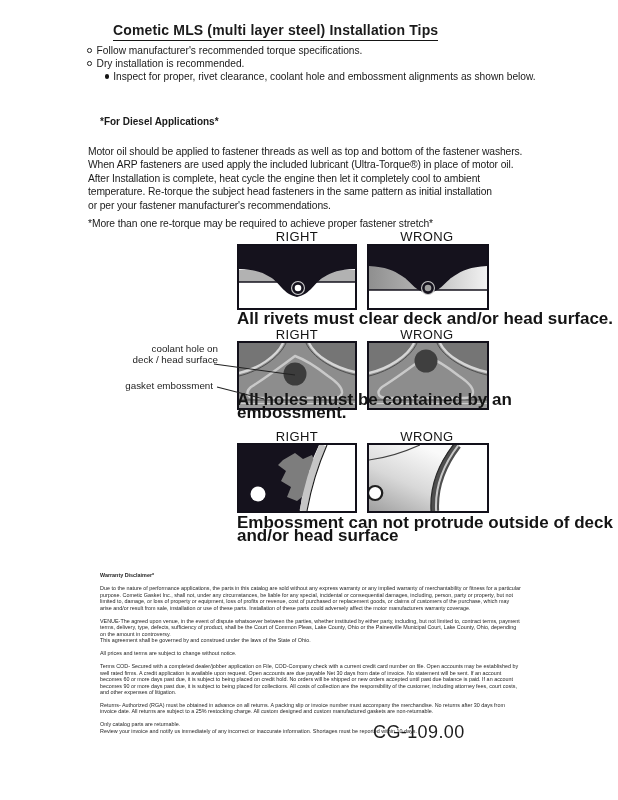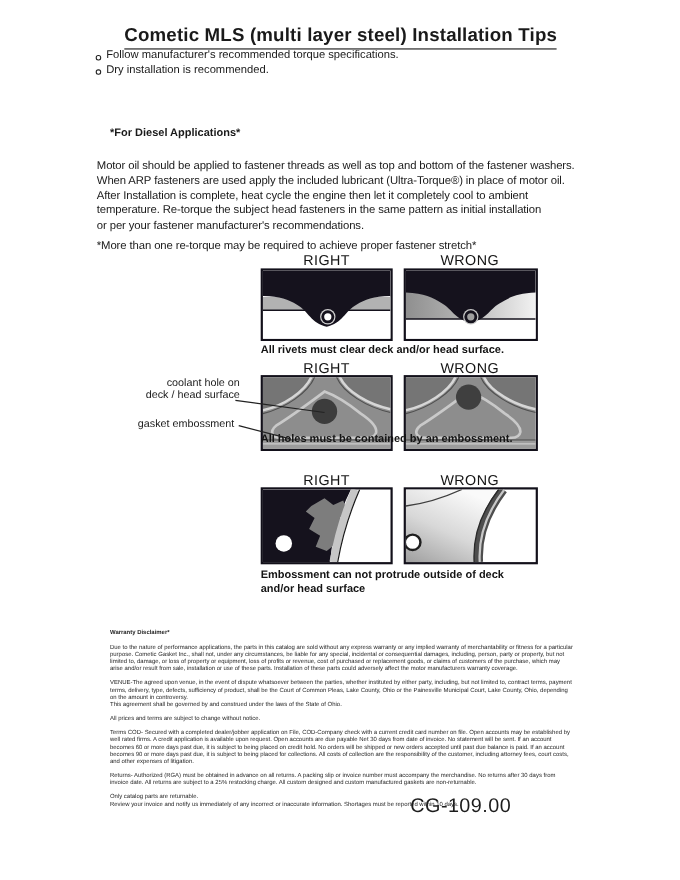--- a/index.html
+++ b/index.html
@@ -6,45 +6,45 @@
   html,body { background:#ffffff; }
   body {
     width:618px; height:800px; position:relative; overflow:hidden;
     font-family:"Liberation Sans", sans-serif; color:#1a1a1a;
   }
   .abs { position:absolute; }
   .pre { white-space:pre; }
   .preline { white-space:pre-line; }
 
   .doc-title {
-    left:113px; top:22px; font-size:17px; font-weight:bold;
+    left:113px; top:22px; font-size:14px; font-weight:bold;
     letter-spacing:.15px; border-bottom:1.7px solid #151515; padding-bottom:2px;
     display:inline-block;
   }
 
   .bullets { left:87px; top:44px; font-size:10.2px; }
-  .b-row { display:flex; align-items:center; height:13px; line-height:13px; }
+  .b-row { display:flex; align-items:flex-start; height:13px; line-height:13px; }
   .b-row.sub { margin-left:18px; }
   .ring {
     width:4.6px; height:4.6px; border:1.1px solid #222; border-radius:50%;
     display:inline-block; margin:4px 5px 0 0; flex:0 0 auto;
   }
   .dot {
     width:4.2px; height:4.2px; background:#141414; border-radius:50%;
     display:inline-block; margin:4.4px 4px 0 0; flex:0 0 auto;
   }
 
   .section-head { left:100px; top:116px; font-size:10px; font-weight:bold; }
   .body-para { left:88px; font-size:10.3px; line-height:13.4px; width:480px; letter-spacing:-.1px;margin-top:12px; }
   .p1 { top:133px; } .p2 { top:160px; } .note { top:205px; }
 
   .dg-header { width:120px; text-align:center; font-weight:normal; font-size:13px; letter-spacing:.4px; color:#141414; }
   .panel { position:absolute; border:2px solid #12101a; background:#fff; }
   .panel svg { display:block; width:100%; height:100%; }
-  .caption { font-weight:bold; font-size:10px; line-height:12.5px; color:#141414; }
+  .caption { font-weight:bold; font-size:17px; line-height:12.5px; color:#141414; }
 
   .callout { font-size:9.8px; line-height:11px; text-align:right; color:#1c1c1c; }
   .leader-overlay { left:100px; top:340px; pointer-events:none; }
 
   .fineprint {
     left:100px; top:572px; width:780px;
     transform:scale(0.54); transform-origin:0 0;
     font-size:10px; line-height:12px; color:#262626;
   }
   .fineprint h6 { font-size:10px; font-weight:bold; margin-bottom:13px; }
@@ -58,20 +58,24 @@
 <div class="abs doc-title">Cometic MLS (multi layer steel) Installation Tips</div>
 
 <div class="abs bullets">
   <div class="b-row">
       <span class="ring"></span>
       <span class="pre">Follow manufacturer's recommended torque specifications.</span>
     </div>
   <div class="b-row">
       <span class="ring"></span>
       <span class="pre">Dry installation is recommended.</span>
+    </div>
+  <div class="b-row sub">
+      <span class="dot"></span>
+      <span class="pre">Inspect for proper, rivet clearance, coolant hole and embossment alignments as shown below.</span>
     </div>
 </div>
 
 <div class="abs section-head">*For Diesel Applications*</div>
 <div class="abs body-para p1 preline">Motor oil should be applied to fastener threads as well as top and bottom of the fastener washers.
 When ARP fasteners are used apply the included lubricant (Ultra-Torque®) in place of motor oil.</div>
 <div class="abs body-para p2 preline">After Installation is complete, heat cycle the engine then let it completely cool to ambient
 temperature. Re-torque the subject head fasteners in the same pattern as initial installation
 or per your fastener manufacturer's recommendations.</div>
 <div class="abs body-para note pre">*More than one re-torque may be required to achieve proper fastener stretch*</div>

